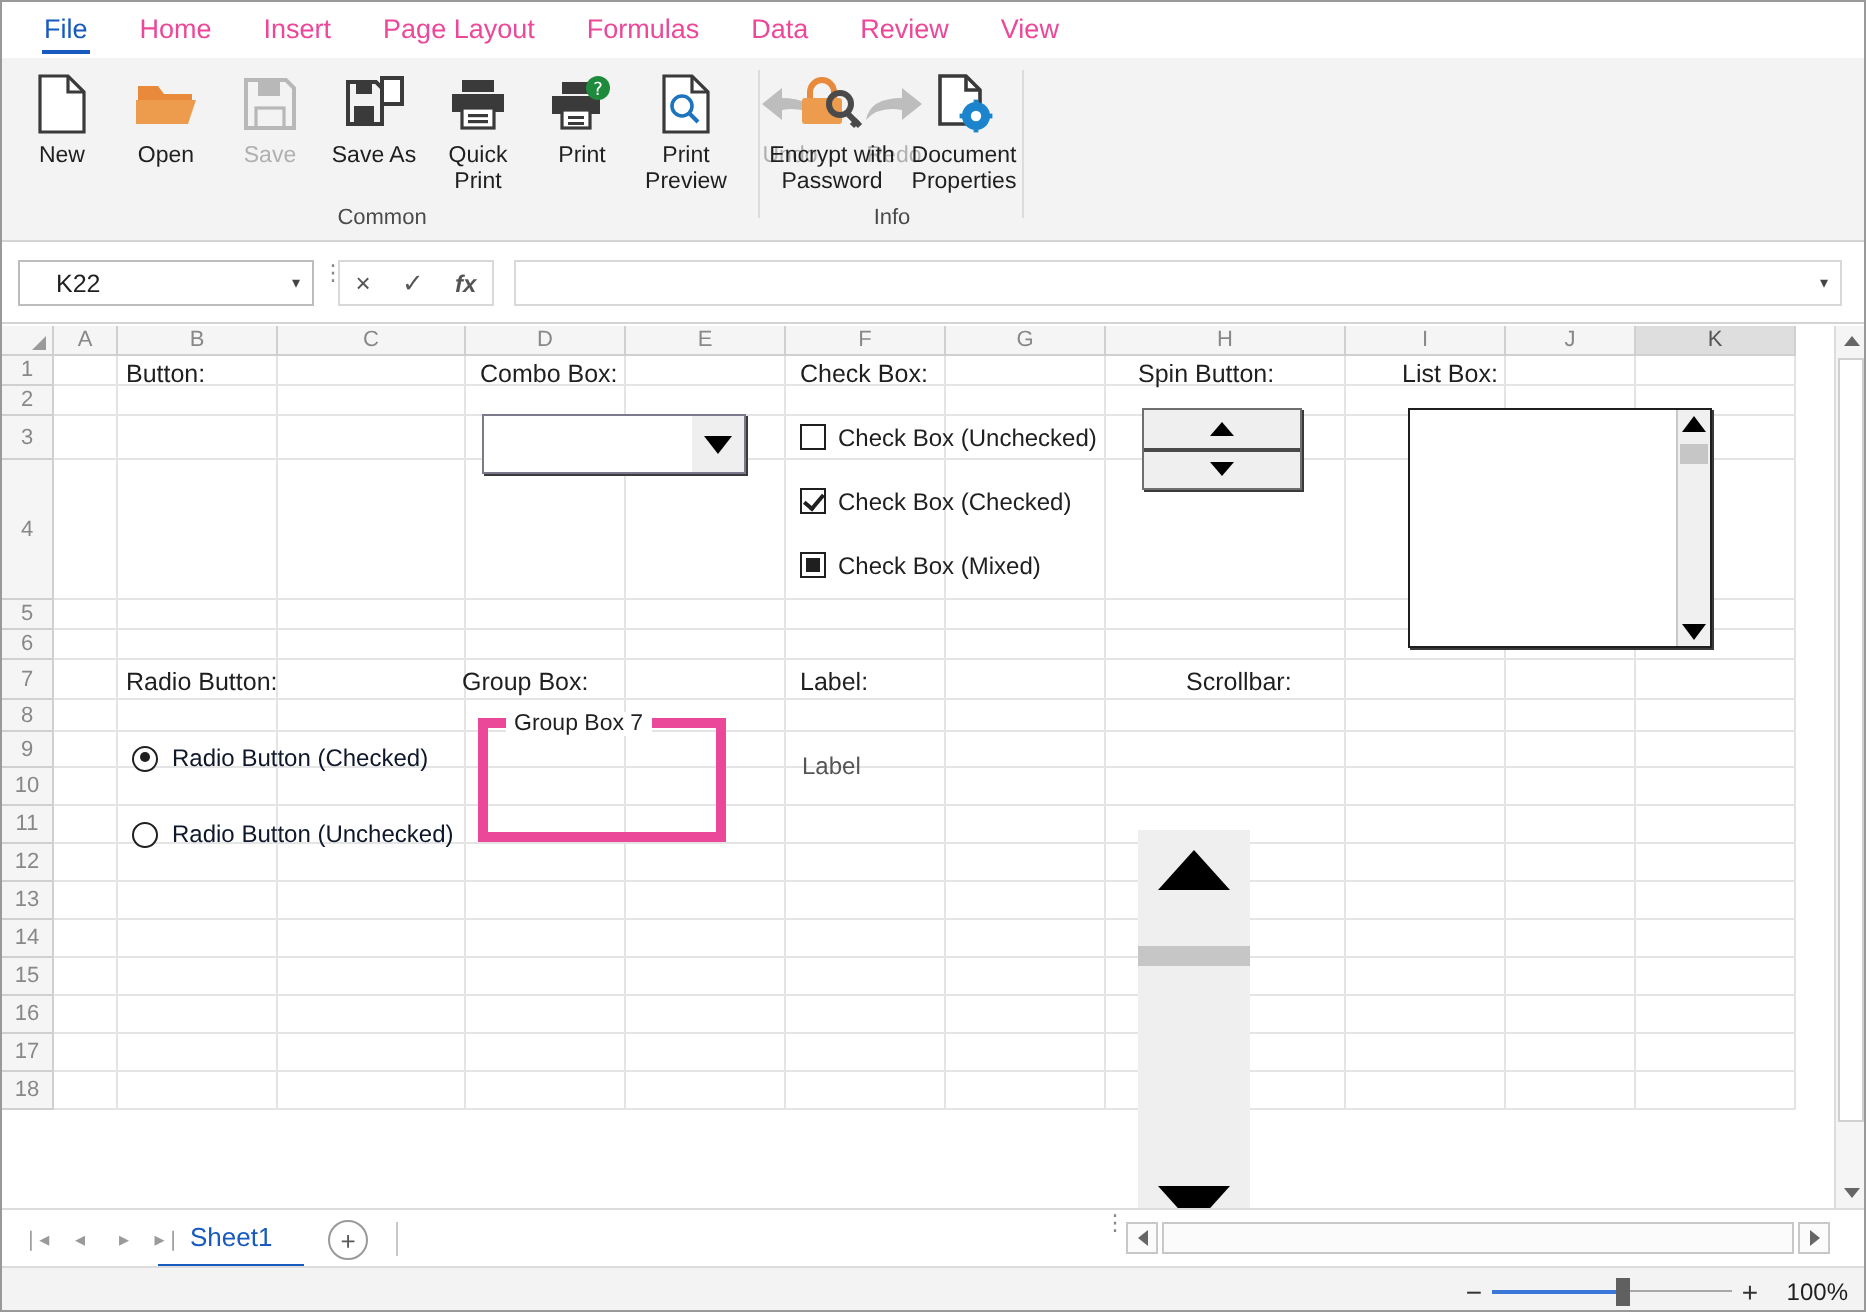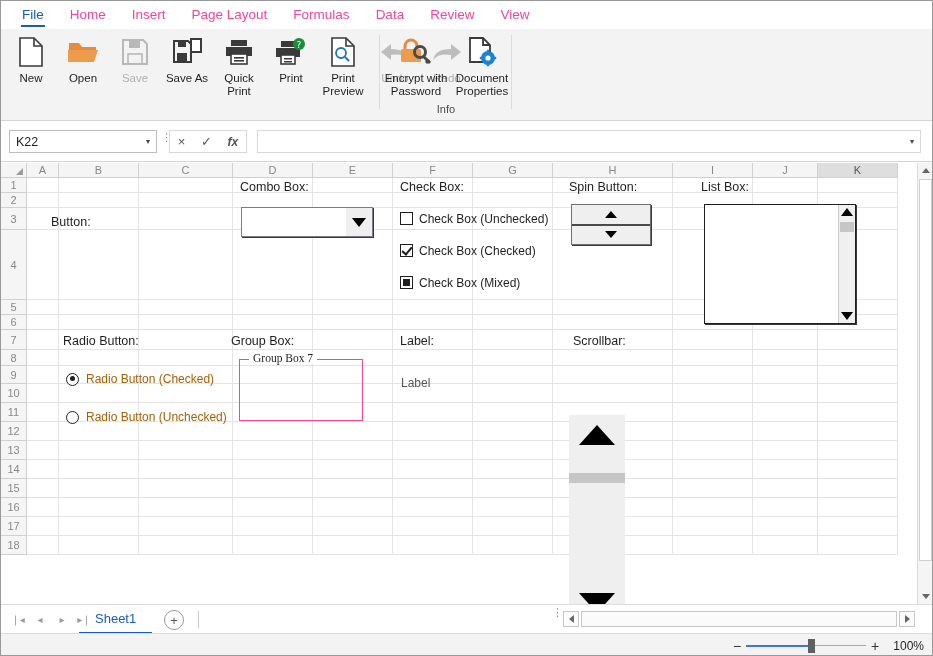--- a/index.html
+++ b/index.html
@@ -94,20 +94,21 @@
   }
   .namebox {
     position: absolute; left: 8px; top: 8px;
     width: 148px; height: 23px;
     border: 1px solid #bdbdbd; background: #fff;
     display: flex; align-items: center;
   }
   .namebox .nbtext {
     flex: 1; font-size: 12.5px; color: #1f1f1f;
     padding-left: 6px;
+    margin-left: 12px;
   }
   .namebox .nbarrow {
     width: 16px; text-align: center;
     font-size: 8px; color: #444;
   }
   .fdots {
     position: absolute; left: 160px; top: 13px;
     font-size: 11px; color: #888; letter-spacing: 0;
     line-height: 5px; width: 4px;
   }
@@ -248,21 +249,21 @@
     position: relative;
     flex: none;
   }
   .rbox.checked::after {
     content: "";
     position: absolute; left: 2.5px; top: 2.5px;
     width: 5px; height: 5px;
     border-radius: 50%;
     background: #1f1f1f;
   }
-  .c-radio .ctxt { font-size: 12px; color: #a16207; white-space: nowrap; text-align: center; }
+  .c-radio .ctxt { font-size: 12px; color: #0f172a; white-space: nowrap; text-align: center; }
 
   .c-spin {
     border: 1px solid #6f6f6f;
     box-shadow: 1px 1px 0 #3a3a3a;
     background: #efefef;
     display: flex; flex-direction: column;
   }
   .c-spin .half {
     flex: 1;
     display: flex; align-items: center; justify-content: center;
@@ -297,23 +298,22 @@
     position: relative;
   }
   .c-listbox .lbar .tri-up { border-left-width: 6px; border-right-width: 6px; border-bottom-width: 8px; }
   .c-listbox .lbar .tri-down { border-left-width: 6px; border-right-width: 6px; border-top-width: 8px; }
   .c-listbox .lthumb {
     position: absolute; left: 1px; right: 1px; top: 17px;
     height: 10px; background: #c6c6c6;
   }
 
   .c-group {
-    border: 1px solid #ec4899;
+    border: 5px solid #ec4899;
     position: relative;
-    font-family: Liberation Serif, serif;
   }
   .c-group .glegend {
     position: absolute; left: 9px; top: -8px;
     background: #ffffff;
     padding: 0 4px;
     font-size: 11.5px; color: #1f1f1f;
     white-space: nowrap;
   }
 
   .c-label { font-size: 12px; color: #555555; }
@@ -622,20 +622,21 @@
             <rect x="19.8" y="25.8" width="2.4" height="3.4" fill="#1B84CC"></rect>
             <rect x="12.8" y="19.8" width="3.4" height="2.4" fill="#1B84CC"></rect>
             <rect x="25.8" y="19.8" width="3.4" height="2.4" fill="#1B84CC"></rect>
           </svg>
         </div>
         <div class="lbl">Document
 Properties</div>
       </div>
     </div>
 
+    <div class="grouplabel l-common">Common</div>
     <div class="grouplabel l-info">Info</div>
   </div>
 
   <div class="formula-row">
     <div class="namebox">
       <div class="nbtext">K22</div>
       <div class="nbarrow">▾</div>
     </div>
     <div class="fdots">⋮</div>
     <div class="fbuttons">
@@ -878,30 +879,30 @@
         <div class="cell" style="left: 232px; top: 373px; width: 80px; height: 19px;"></div>
         <div class="cell" style="left: 312px; top: 373px; width: 80px; height: 19px;"></div>
         <div class="cell" style="left: 392px; top: 373px; width: 80px; height: 19px;"></div>
         <div class="cell" style="left: 472px; top: 373px; width: 80px; height: 19px;"></div>
         <div class="cell" style="left: 552px; top: 373px; width: 120px; height: 19px;"></div>
         <div class="cell" style="left: 672px; top: 373px; width: 80px; height: 19px;"></div>
         <div class="cell" style="left: 752px; top: 373px; width: 65px; height: 19px;"></div>
         <div class="cell" style="left: 817px; top: 373px; width: 80px; height: 19px;"></div>
       </div>
 
-    <div class="celltext" style="left:50px; top:16px; height:15px;margin-top:35px;">Button:</div>
+    <div class="celltext" style="left:62px; top:16px; height:15px;">Button:</div>
     <div class="celltext" style="left:239px; top:16px; height:15px;">Combo Box:</div>
     <div class="celltext" style="left:399px; top:16px; height:15px;">Check Box:</div>
     <div class="celltext" style="left:568px; top:16px; height:15px;">Spin Button:</div>
     <div class="celltext" style="left:700px; top:16px; height:15px;">List Box:</div>
 
     <div class="celltext" style="left:62px; top:170px; height:15px;">Radio Button:</div>
     <div class="celltext" style="left:230px; top:170px; height:15px;">Group Box:</div>
     <div class="celltext" style="left:399px; top:170px; height:15px;">Label:</div>
-    <div class="celltext" style="left:572px; top:170px; height:15px;">Scrollbar:</div>
+    <div class="celltext" style="left:592px; top:170px; height:15px;">Scrollbar:</div>
 
 
     <div class="ctl c-combo" style="left:240px; top:44px; width:132px; height:30px;">
       <div class="cfield"></div>
       <div class="cbtn">
         <div class="tri-down"></div>
       </div>
     </div>
 
     <div class="ctl c-check" style="left:399px; top:49px;">

